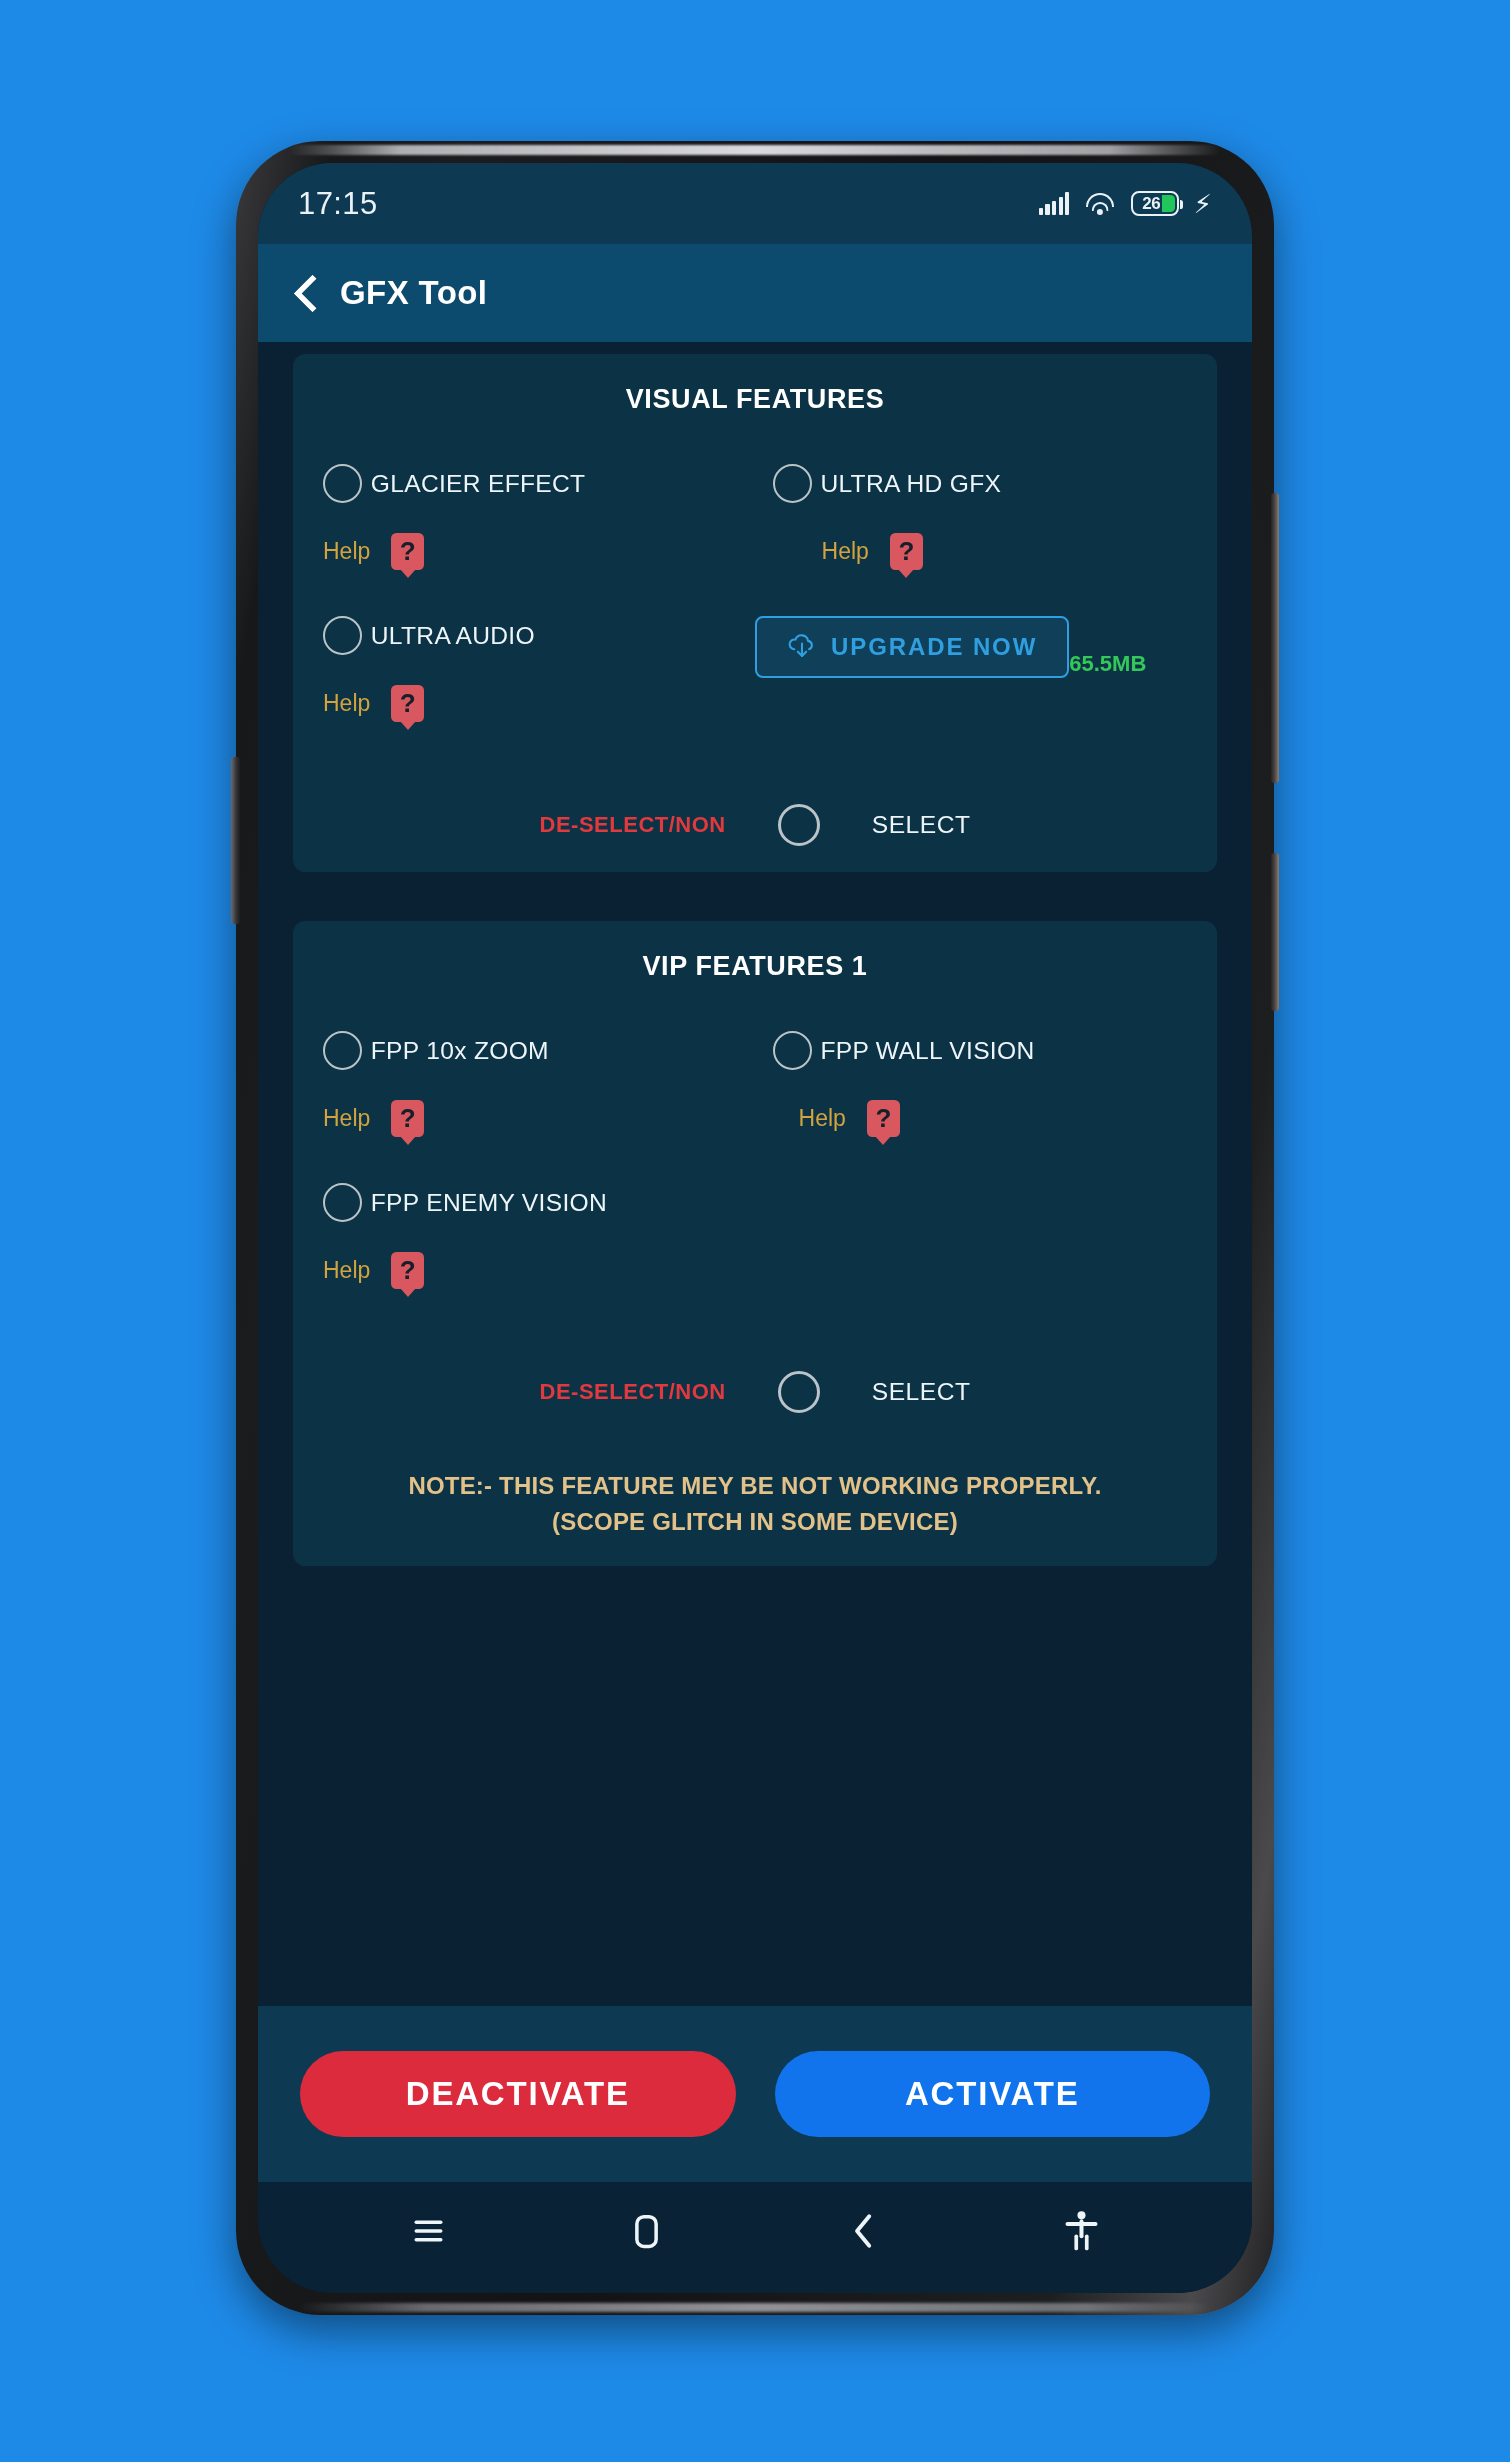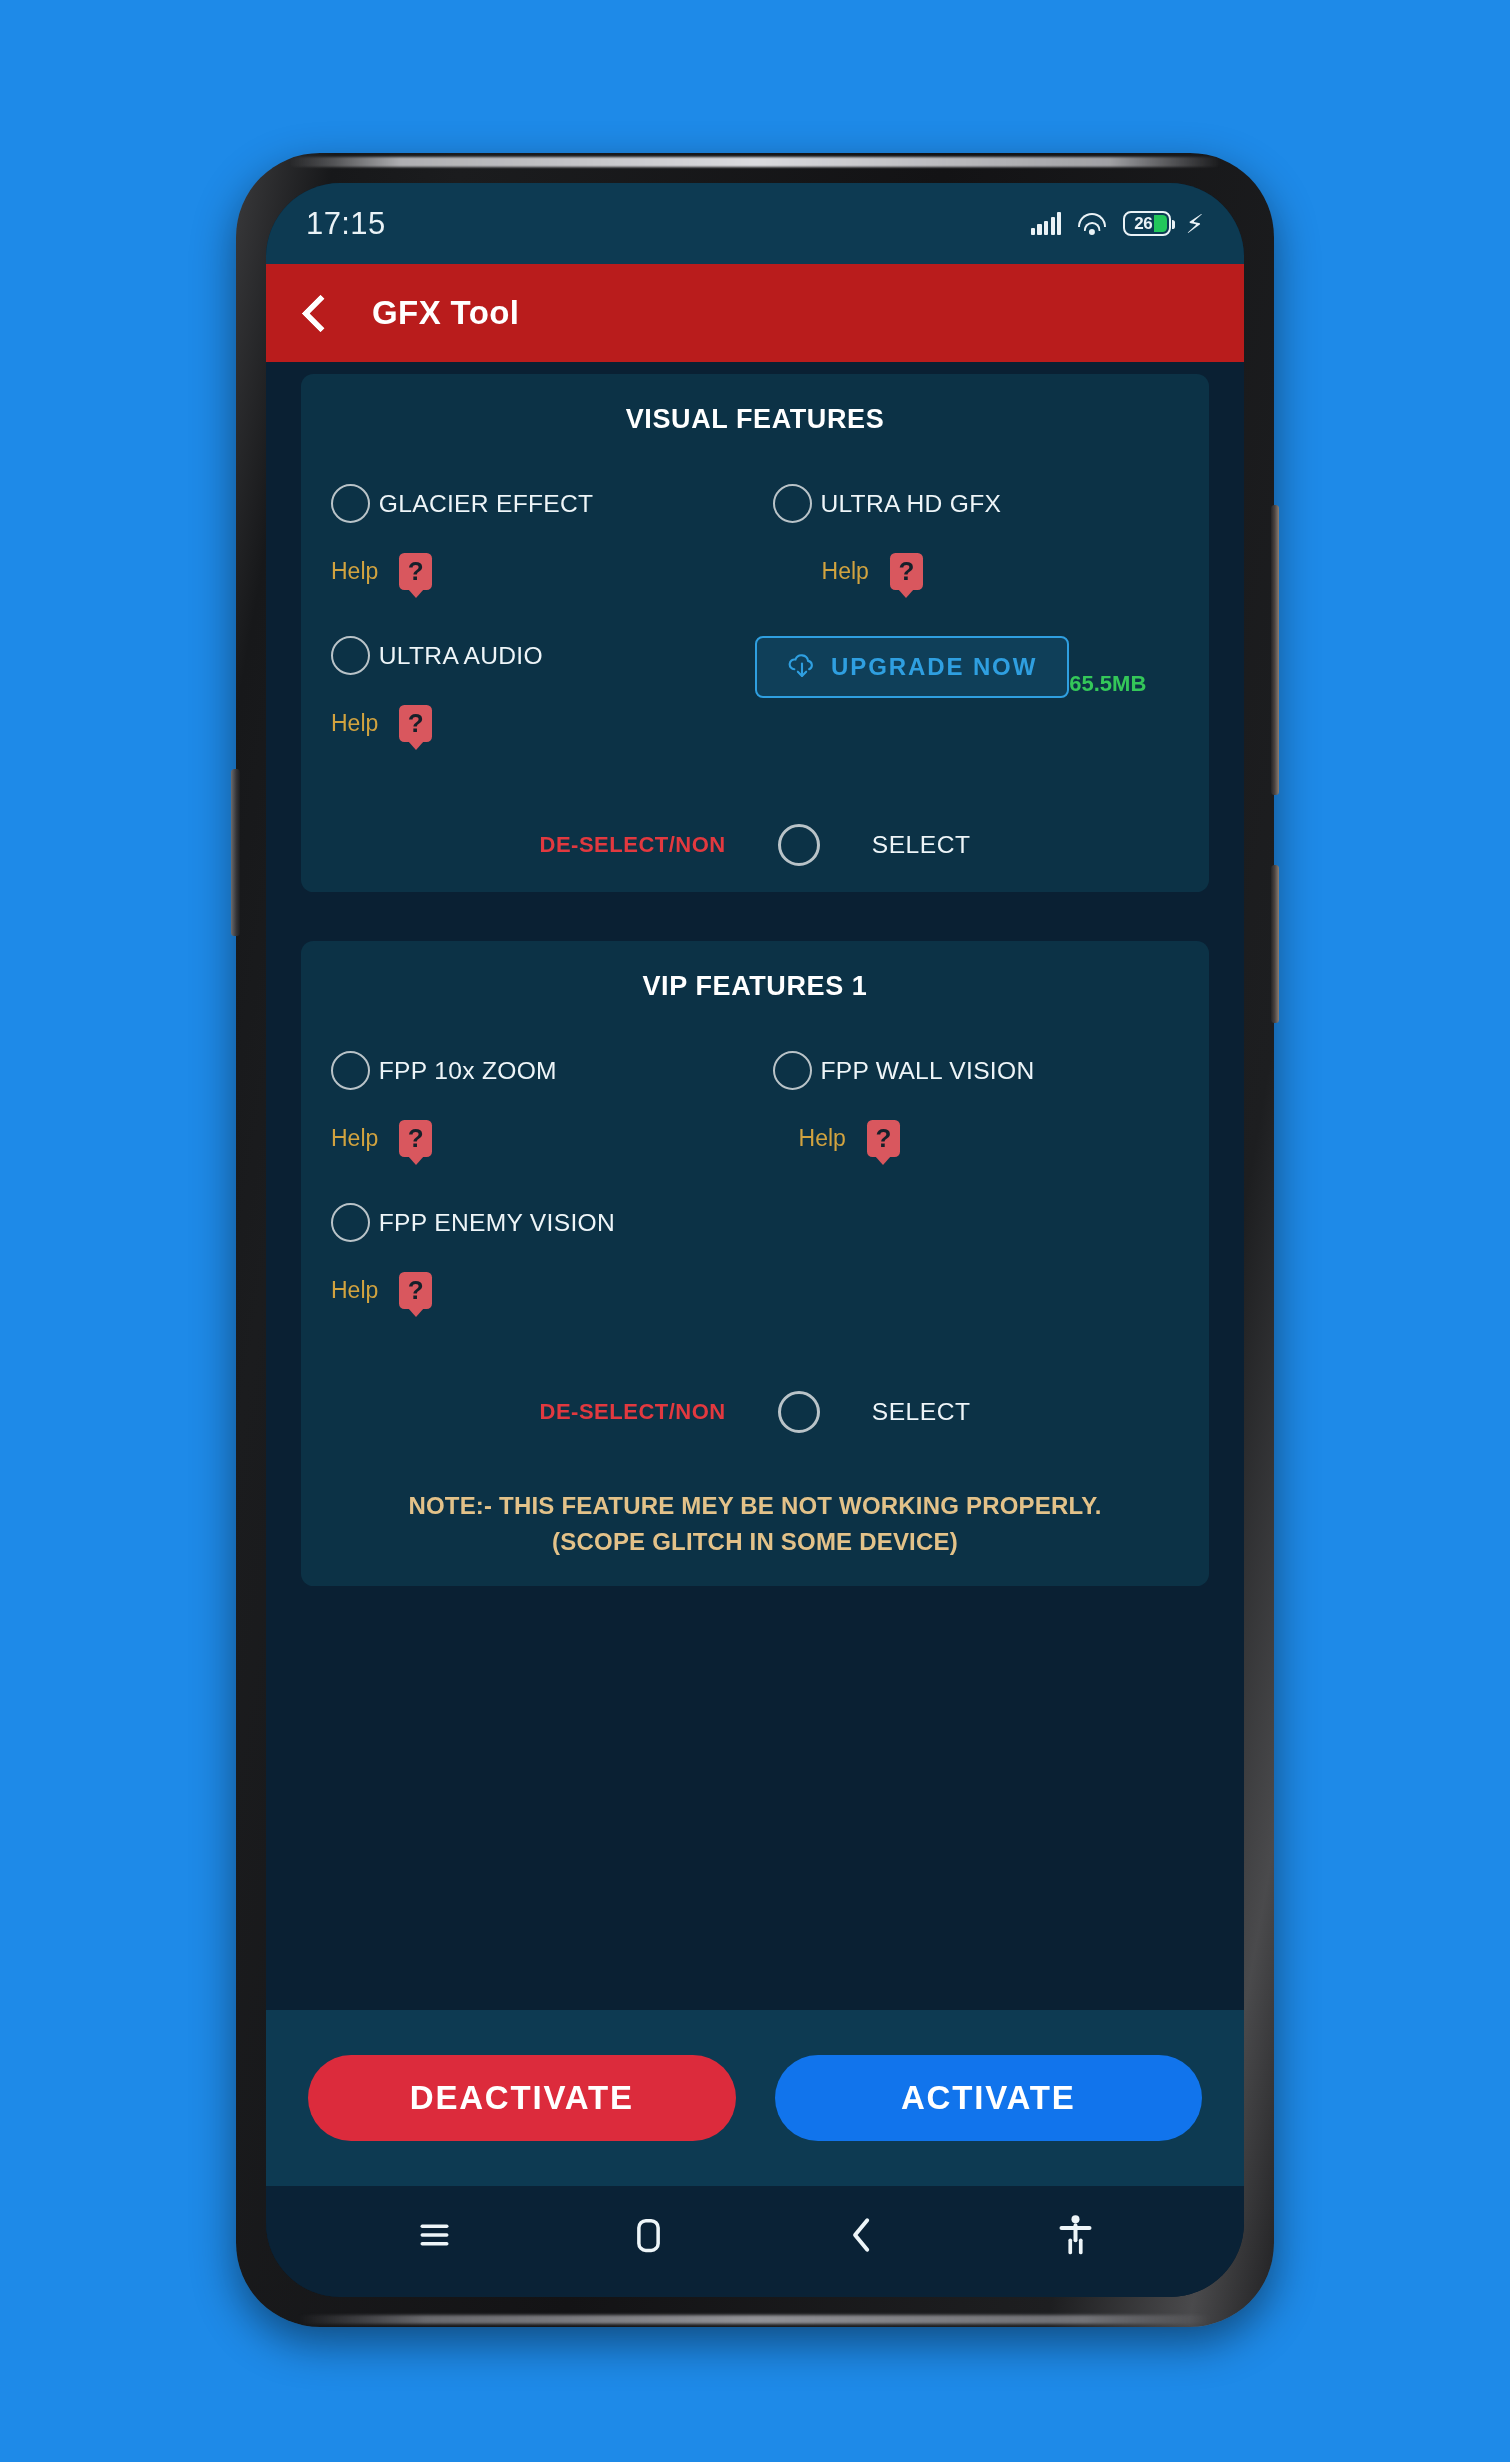--- a/index.html
+++ b/index.html
@@ -6,26 +6,26 @@
   html, body {
     width: 1511px; height: 2462px;
     background: #1e8ae8;
     font-family: "Liberation Sans", sans-serif;
     overflow: hidden;
   }
 
   
   #phone-frame {
     position: absolute;
-    left: 236px; top: 153px;
+    left: 236px; top: 141px;
     width: 1038px; height: 2174px;
     border-radius: 84px;
     background: linear-gradient(100deg,#3a3a3c 0%,#17181a 7%,#1b1c1e 16%,#131315 50%,#1d1e20 84%,#4a4a4c 94%,#202022 100%);
     box-shadow: 0 16px 44px rgba(0,0,0,.45);
-    padding: 30px;
+    padding: 22px;
   }
   #phone-frame::before{ 
     content:""; position:absolute; left:53px; right:53px; top:3.5px; height:10.6px;
     border-radius:10.6px;
     background:linear-gradient(90deg,rgba(255,255,255,0) 0%,rgba(225,225,228,.75) 12%,rgba(240,240,244,.9) 50%,rgba(220,220,224,.7) 88%,rgba(255,255,255,0) 100%);
     filter:blur(1.2px);
   }
   #phone-frame::after{ 
     content:""; position:absolute; left:62px; right:62px; bottom:3.5px; height:8.8px;
     border-radius:10.6px;
@@ -97,22 +97,22 @@
                         border:none; background:#eaf2f6; }
   .batt { position:relative; width:48px; height:25.5px; border:2.6px solid #eaf2f6;
           border-radius:8px; display:flex; align-items:center; }
   .batt::after{content:"";position:absolute;right:-6.2px;top:7px;width:3.5px;height:9.7px;background:#eaf2f6;border-radius:0 2.6px 2.6px 0;}
   .batt-fill{position:absolute;right:1.8px;top:1.8px;bottom:1.8px;width:13px;background:#22c75b;border-radius:0 4.4px 4.4px 0;}
   .batt-num{position:relative;z-index:2;width:100%;text-align:center;font-size:17px;font-weight:bold;color:#eaf2f6;letter-spacing:-0.4px;padding-right:7px;}
   .bolt{font-size:26px;color:#eaf2f6;line-height:1;margin-left:-1.8px;}
 
   
   #app-bar {
-    flex:0 0 98px; background:#b91c1c;
-    display:flex; align-items:center; padding:0 37px; gap:46px;
+    flex:0 0 98px; background:#0c4a6e;
+    display:flex; align-items:center; padding:0 37px; gap:22px;
   }
   #back-chevron { width:23px; height:39px; position:relative; cursor:pointer; }
   #back-chevron::before{
     content:""; position:absolute; left:4.4px; top:6.2px; width:21px; height:21px;
     border-left:6.2px solid #fff; border-bottom:6.2px solid #fff;
     transform:rotate(45deg); border-radius:1.8px;
   }
   #app-title { font-size:33px; font-weight:bold; color:#fff; letter-spacing:0.4px; }
 
   

